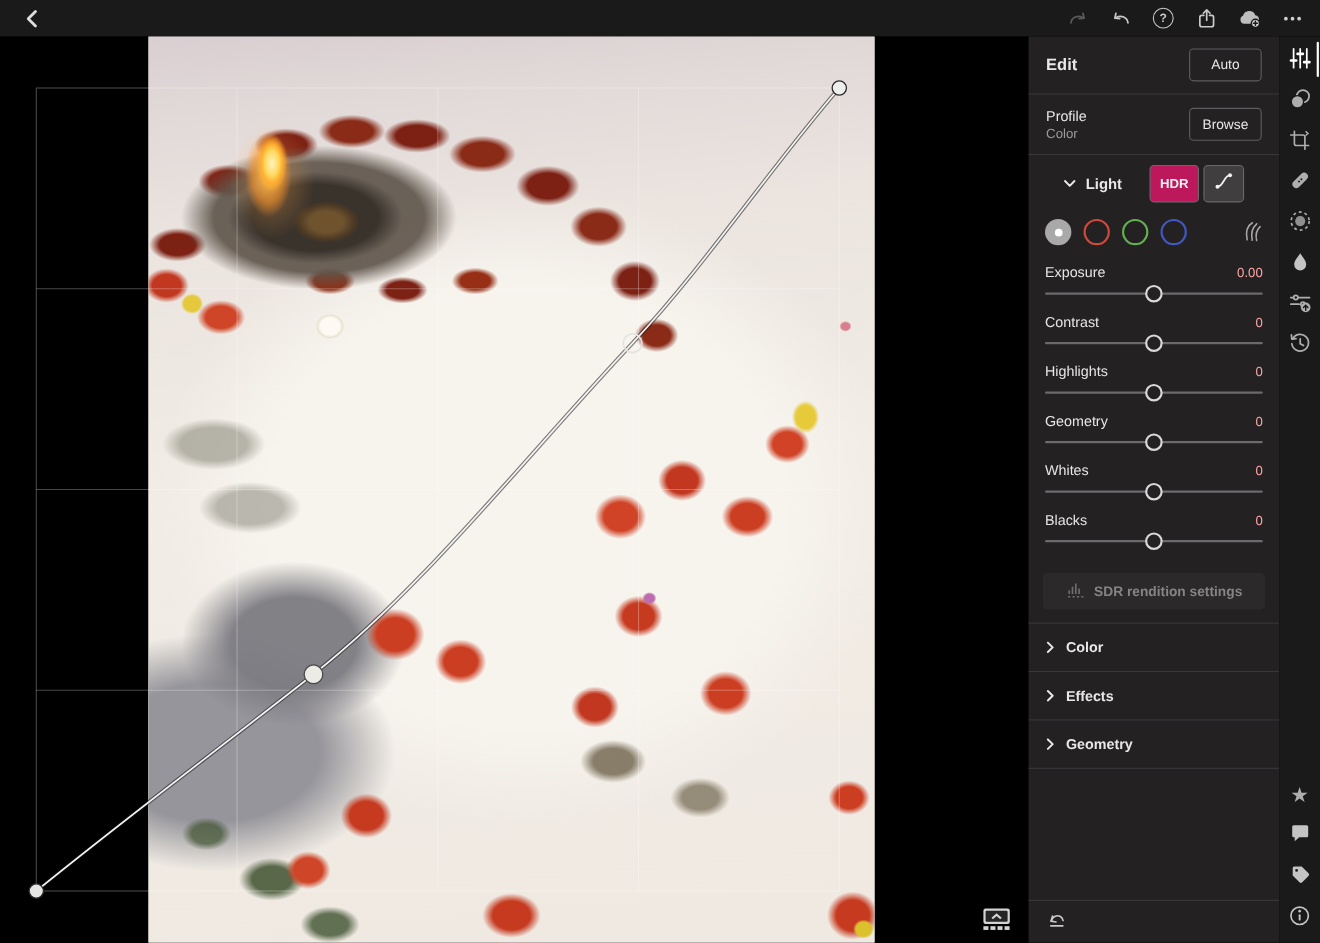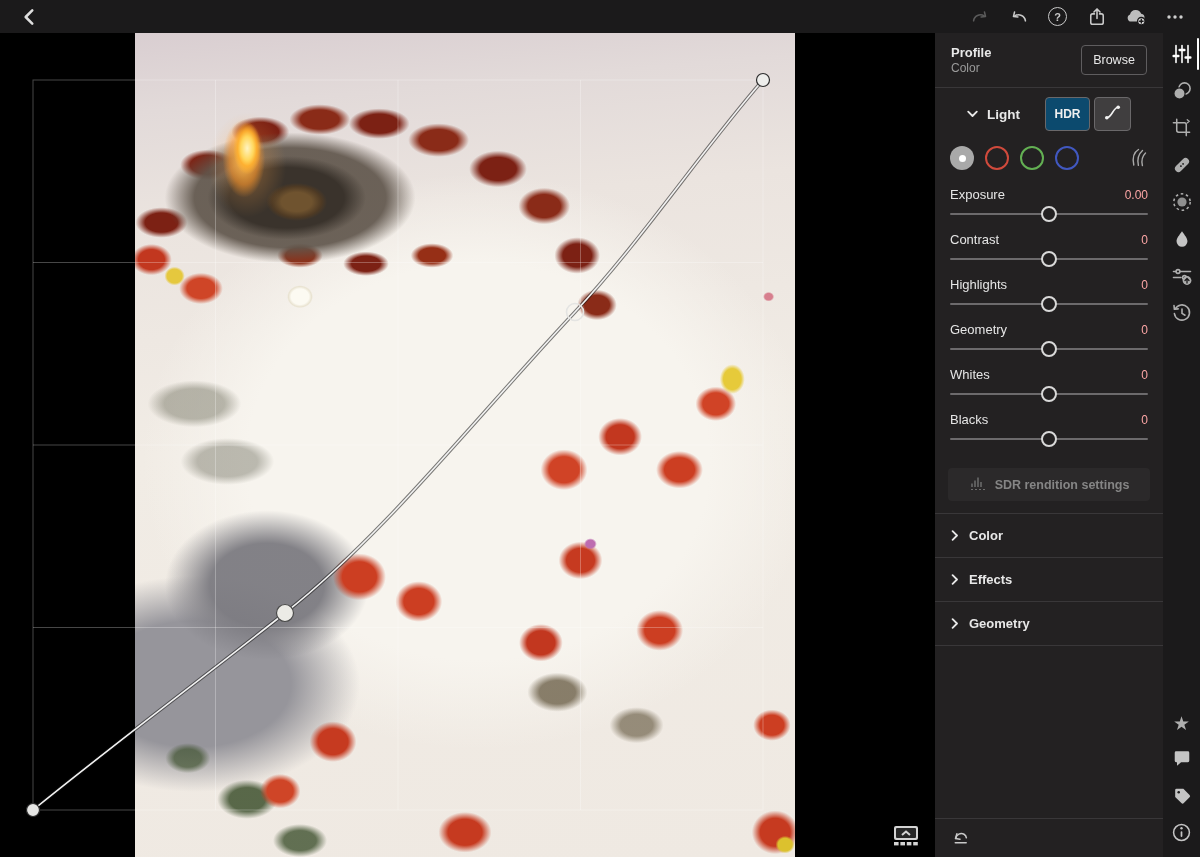--- a/index.html
+++ b/index.html
@@ -88,26 +88,26 @@
   .curve-overlay{position:absolute;left:0;top:0;z-index:5;}
   .filmstrip-toggle{position:absolute;left:893px;top:791px;width:26px;height:24px;cursor:pointer;z-index:6;}
 
   
   .panel{position:absolute;left:935px;top:33px;width:228px;height:824px;background:#232122;color:#e8e8e8;z-index:20;display:flex;flex-direction:column;}
   .divider{border-bottom:1px solid #393739;}
   .p-header{height:53px;box-sizing:border-box;display:flex;align-items:center;justify-content:space-between;padding:0 16px;}
   .p-title{font-size:15px;font-weight:700;}
   .btn-outline{background:transparent;border:1px solid #5f5d5f;border-radius:4px;color:#e8e8e8;font-size:12.5px;padding:7px 0;width:66px;text-align:center;cursor:pointer;font-family:inherit;}
   .p-profile{height:55px;box-sizing:border-box;display:flex;align-items:center;justify-content:space-between;padding:0 16px;}
-  .profile-label{font-size:13px;font-weight:700;line-height:17px;}
+  .profile-label{font-size:13px;font-weight:400;line-height:17px;}
   .profile-value{font-size:12px;color:#9b9b9b;line-height:15px;}
   .p-light-head{height:52px;box-sizing:border-box;display:flex;align-items:center;padding:0 32px;}
   .chev{display:inline-flex;}
   .light-title{font-size:13.5px;font-weight:700;margin-left:9px;flex:1;}
-  .hdr-btn{border:1px solid #6a686a;border-radius:4px;background:#0c4a6e;color:#f0f0f0;font-size:12px;font-weight:600;width:43px;height:32px;display:flex;align-items:center;justify-content:center;cursor:pointer;}
+  .hdr-btn{border:1px solid #6a686a;border-radius:4px;background:#be185d;color:#f0f0f0;font-size:12px;font-weight:600;width:43px;height:32px;display:flex;align-items:center;justify-content:center;cursor:pointer;}
   .curve-btn{border:1px solid #6a686a;border-radius:4px;background:#403e3f;width:35px;height:32px;margin-left:4px;display:flex;align-items:center;justify-content:center;cursor:pointer;}
   .channels{height:36px;display:flex;align-items:center;padding:0 15px;gap:11px;}
   .ch{width:24px;height:24px;border-radius:50%;box-sizing:border-box;cursor:pointer;display:flex;align-items:center;justify-content:center;}
   .ch-luma{background:#a9a9a9;}
   .ch-dot{width:7px;height:7px;border-radius:50%;background:#fff;}
   .ch-red{border:2.5px solid #d04a3c;}
   .ch-green{border:2.5px solid #63b053;}
   .ch-blue{border:2.5px solid #4158c0;}
   .fan{margin-left:auto;display:flex;align-items:center;cursor:pointer;}
   .sliders{padding:6px 0 0 0;}
@@ -227,20 +227,24 @@
               <rect x="13.8" y="18" width="4.6" height="3.4"></rect>
               <rect x="20.2" y="18" width="4.6" height="3.4"></rect>
             </g>
         </svg>
       </span>
     </div>
   </div>
 
   <div class="panel">
 
+    <div class="p-header divider">
+      <span class="p-title">Edit</span>
+      <button class="btn-outline">Auto</button>
+    </div>
 
     <div class="p-profile divider">
       <span>
         <div class="profile-label">Profile</div>
         <div class="profile-value">Color</div>
       </span>
       <button class="btn-outline">Browse</button>
     </div>
 
     <div class="p-light-head">

